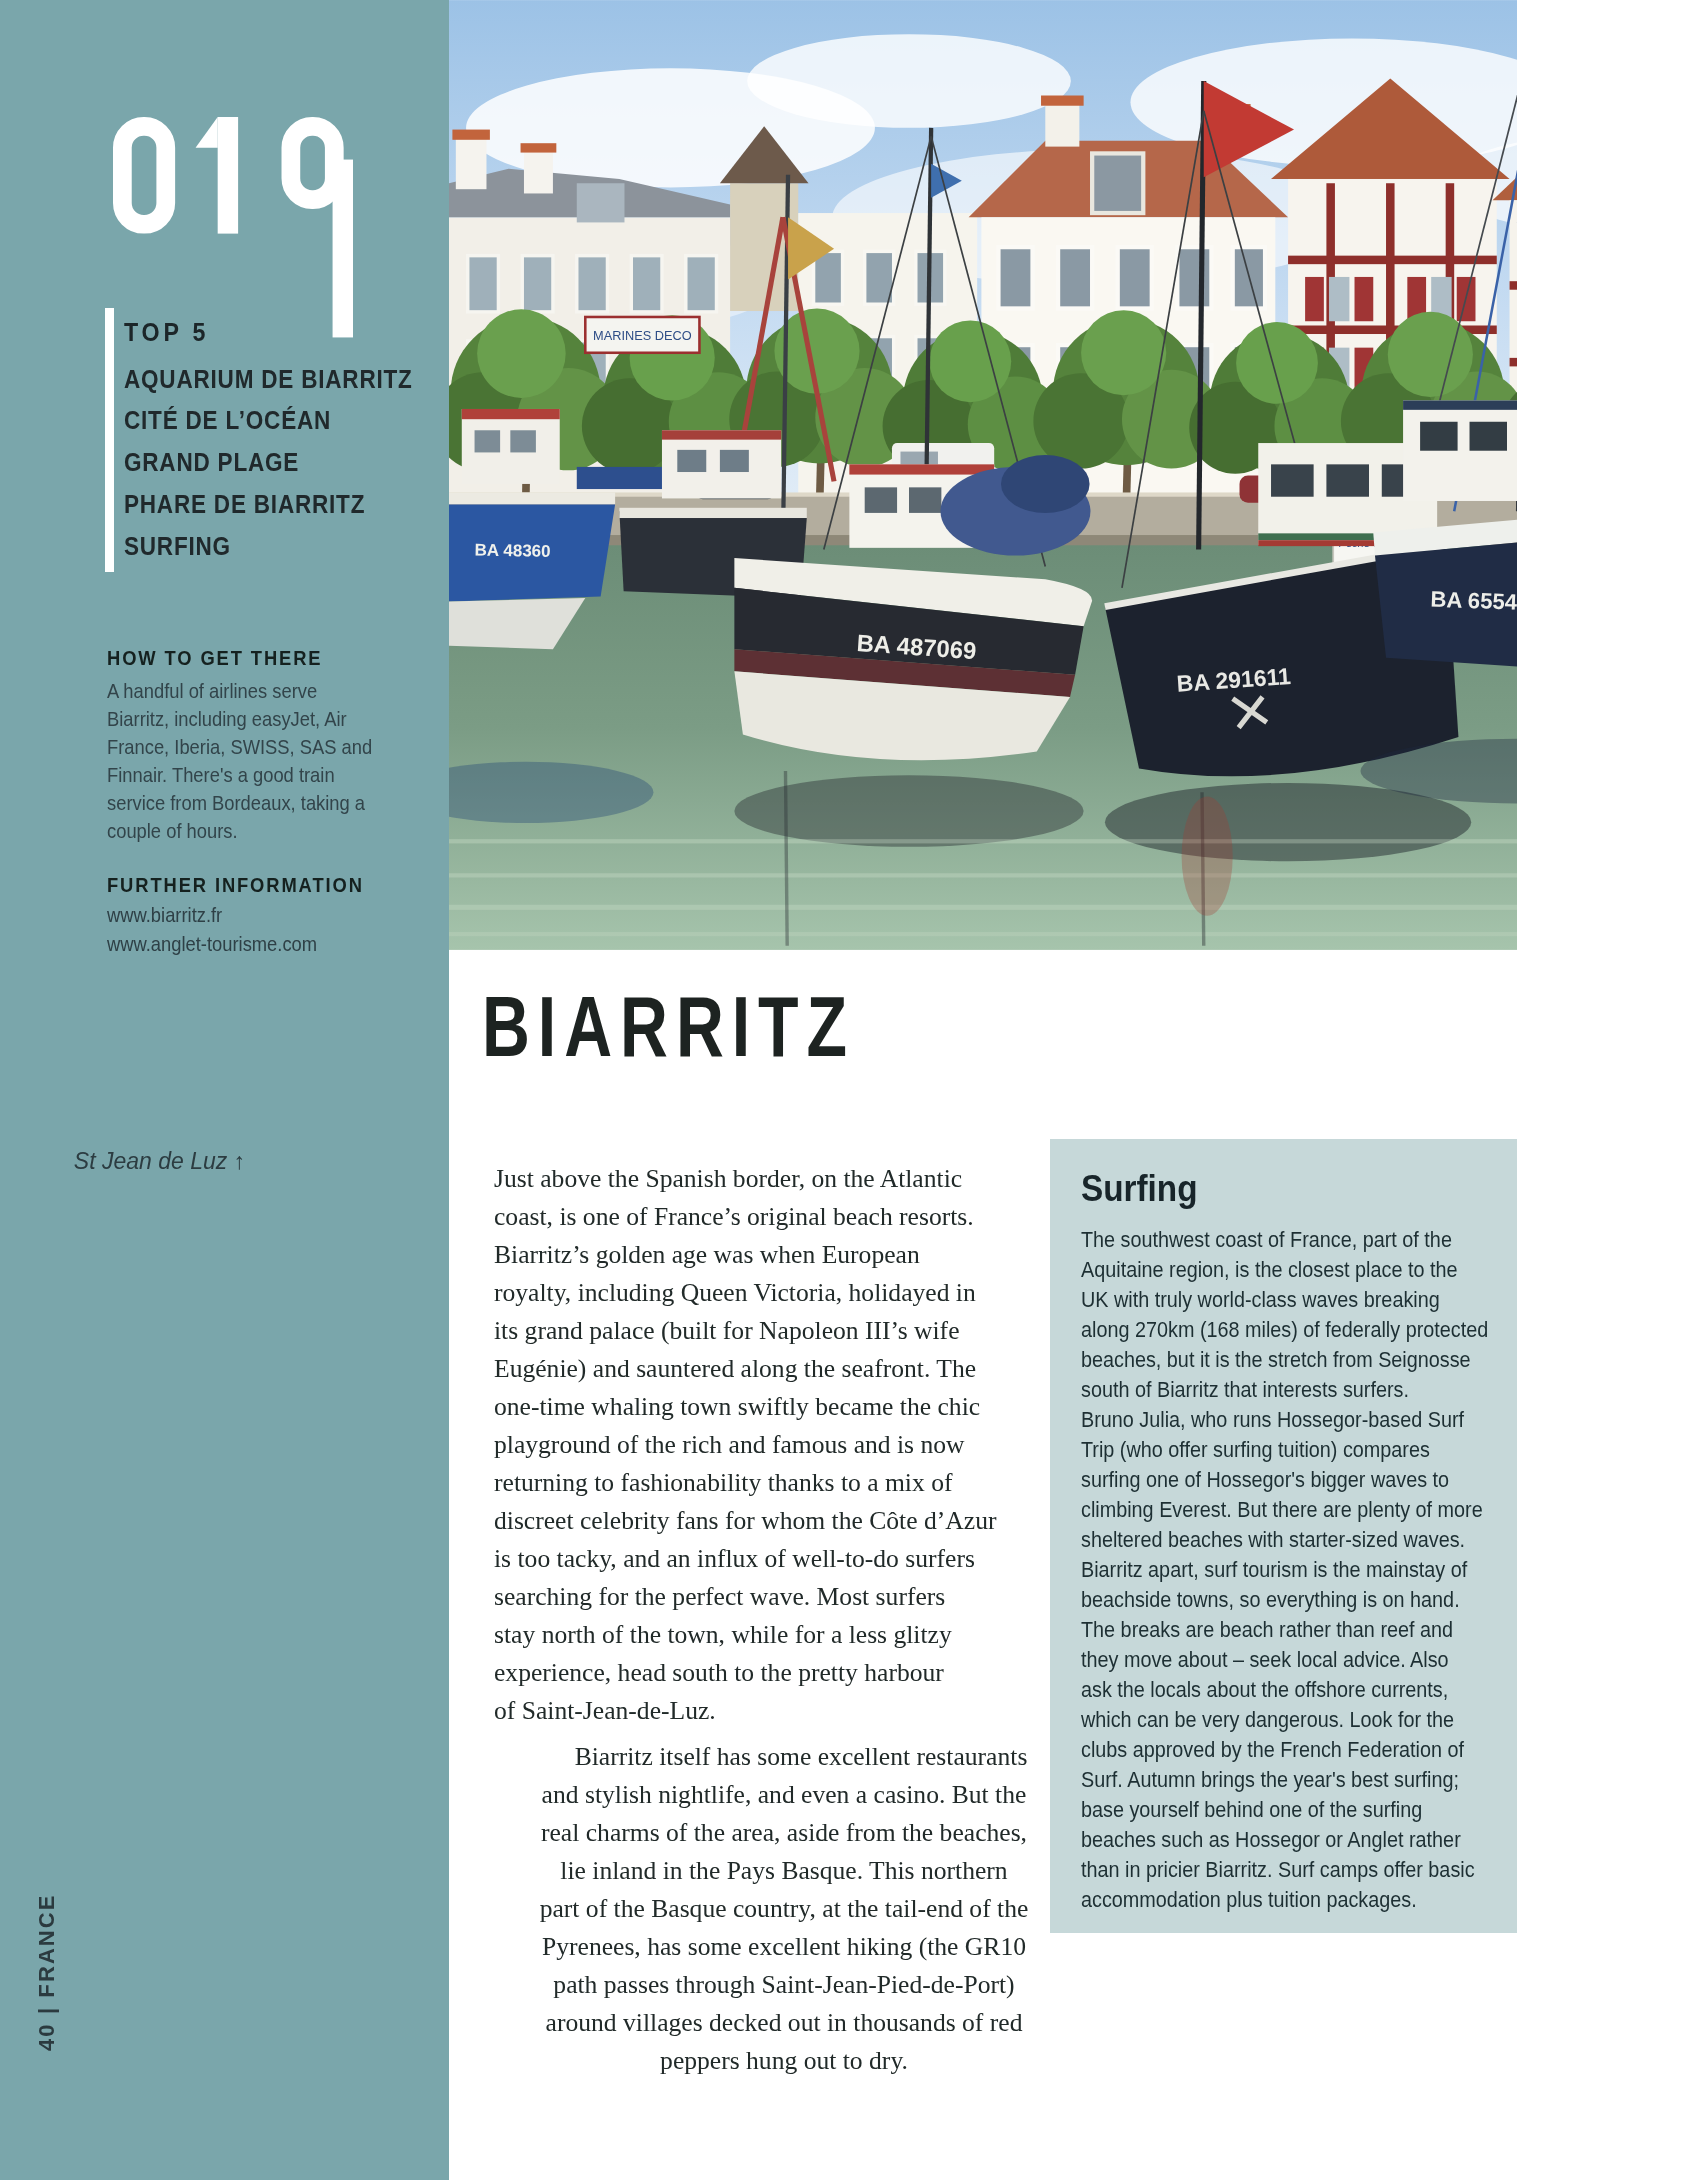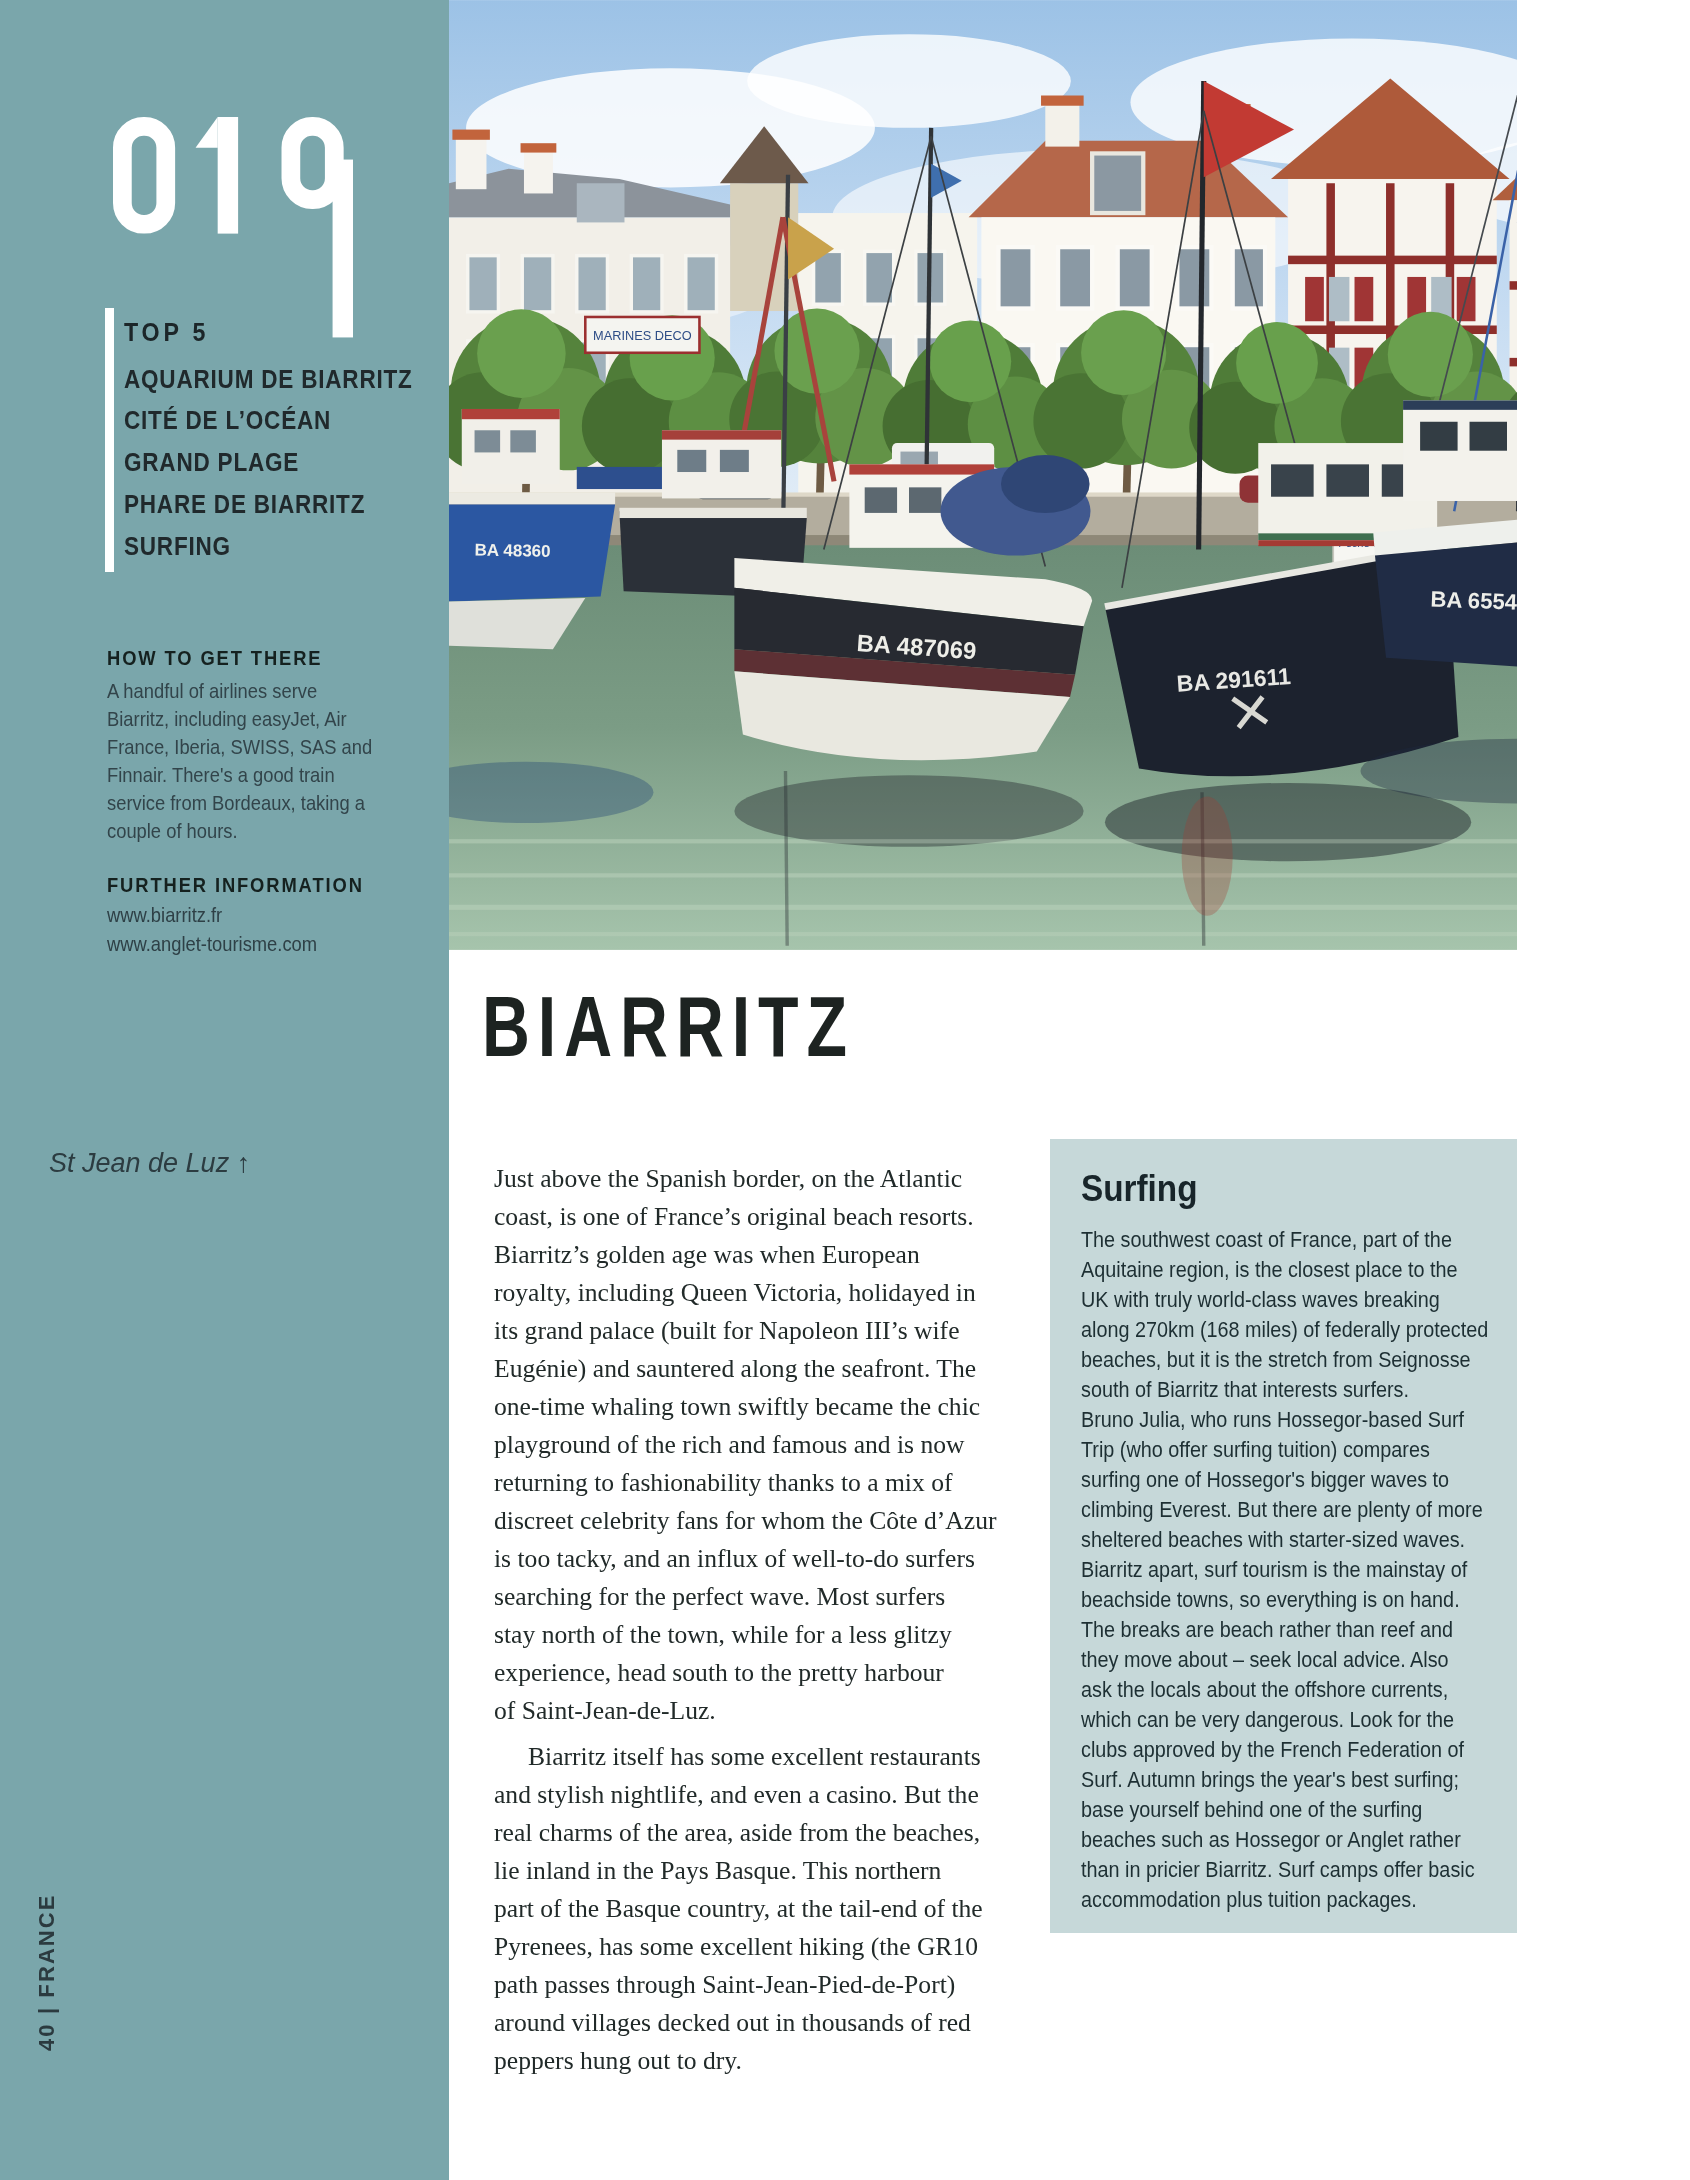--- a/index.html
+++ b/index.html
@@ -9,29 +9,29 @@
   .sidebar{left:0;top:0;width:449px;height:2181px;background:#7AA6AB;}
   .photo{left:449px;top:0;width:1242px;height:950px;}
   .t5bar{left:105px;top:308px;width:8.5px;height:264px;background:#ffffff;}
   .cond{transform:scaleX(.9);transform-origin:left top;}
   .cond88{transform:scaleX(.88);transform-origin:left top;}
   .t5head{left:124px;top:317px;font-size:26.4px;font-weight:700;letter-spacing:4.3px;color:#1c2629;}
   .t5item{left:124px;font-size:25.6px;font-weight:700;letter-spacing:0.9px;color:#20292c;white-space:nowrap;}
   .sideh{font-size:20.4px;font-weight:700;letter-spacing:2.1px;color:#15211f;white-space:nowrap;}
   .sidep{font-size:20.4px;line-height:28px;color:#32444a;white-space:pre-line;width:324px;}
   .sidelink{font-size:20.4px;line-height:29px;color:#2e4046;white-space:nowrap;}
-  .caption{left:49px;top:1148px;width:221px;text-align:left;font-style:italic;font-size:27px;color:#2c3c41;}
+  .caption{left:49px;top:1148px;width:221px;text-align:center;font-style:italic;font-size:23px;color:#2c3c41;}
   .footer{left:34px;top:2051px;font-size:22px;font-weight:700;letter-spacing:2.1px;color:#2b3a3f;
           transform:rotate(-90deg);transform-origin:0 0;white-space:nowrap;}
   .title{left:482px;top:984px;font-size:85px;font-weight:700;letter-spacing:10.2px;color:#1d2321;
          line-height:1;transform:scaleX(.78);transform-origin:left top;white-space:nowrap;}
   .bodycol{left:486px;top:1152px;width:596px;}
   .serif{font-family:"Liberation Serif",serif;font-size:25.6px;line-height:38px;color:#212a29;
          white-space:pre-line;margin:8px;}
-  .indent{text-indent:34px;}
+  .indent{text-indent:34px;text-align:center;}
   .box{left:1050px;top:1139px;width:521px;height:794px;background:#C6D8D9;box-sizing:border-box;
        padding:29px 31px;overflow:hidden;}
   .boxh{font-size:37px;font-weight:700;color:#18252a;margin:0 0 15.3px 0;}
   .boxp{font-size:22px;line-height:30px;color:#1d2f33;white-space:pre-line;width:511px;}
 </style>
 </head>
 <body>
 
 <div id="page">
 

